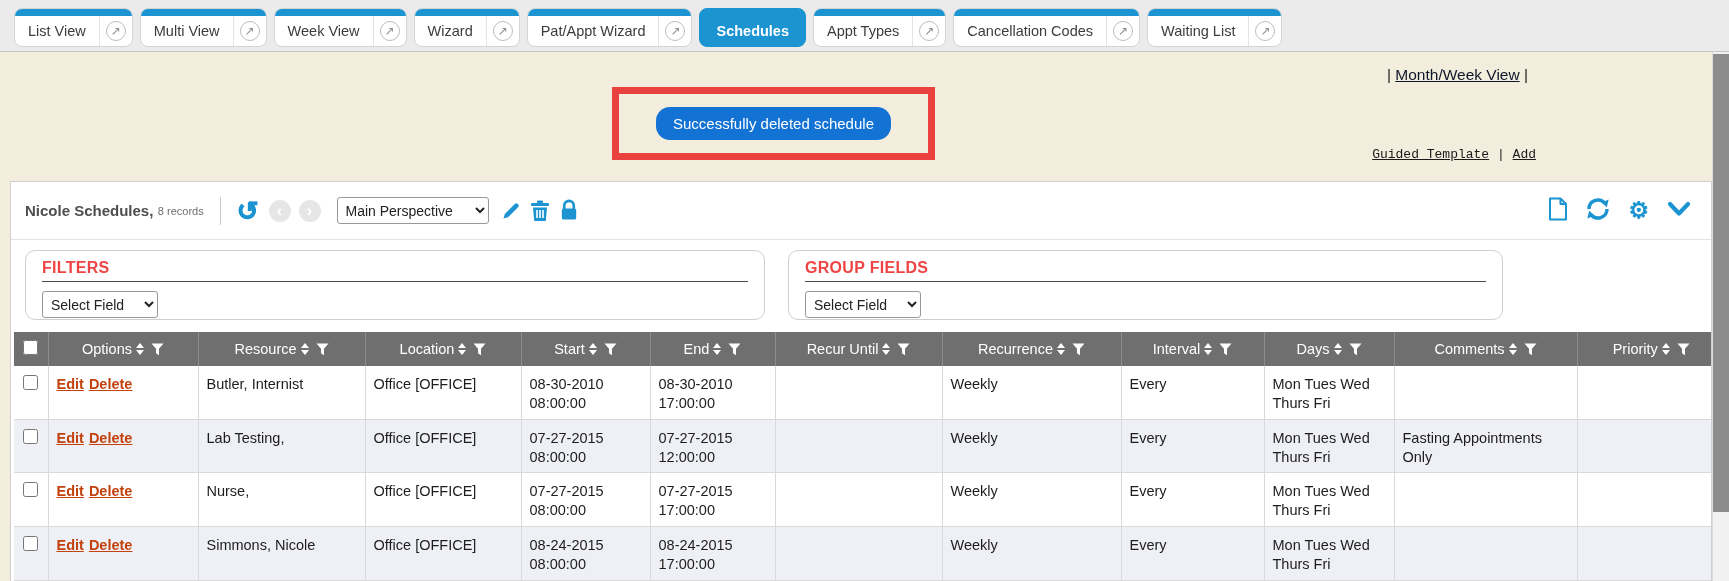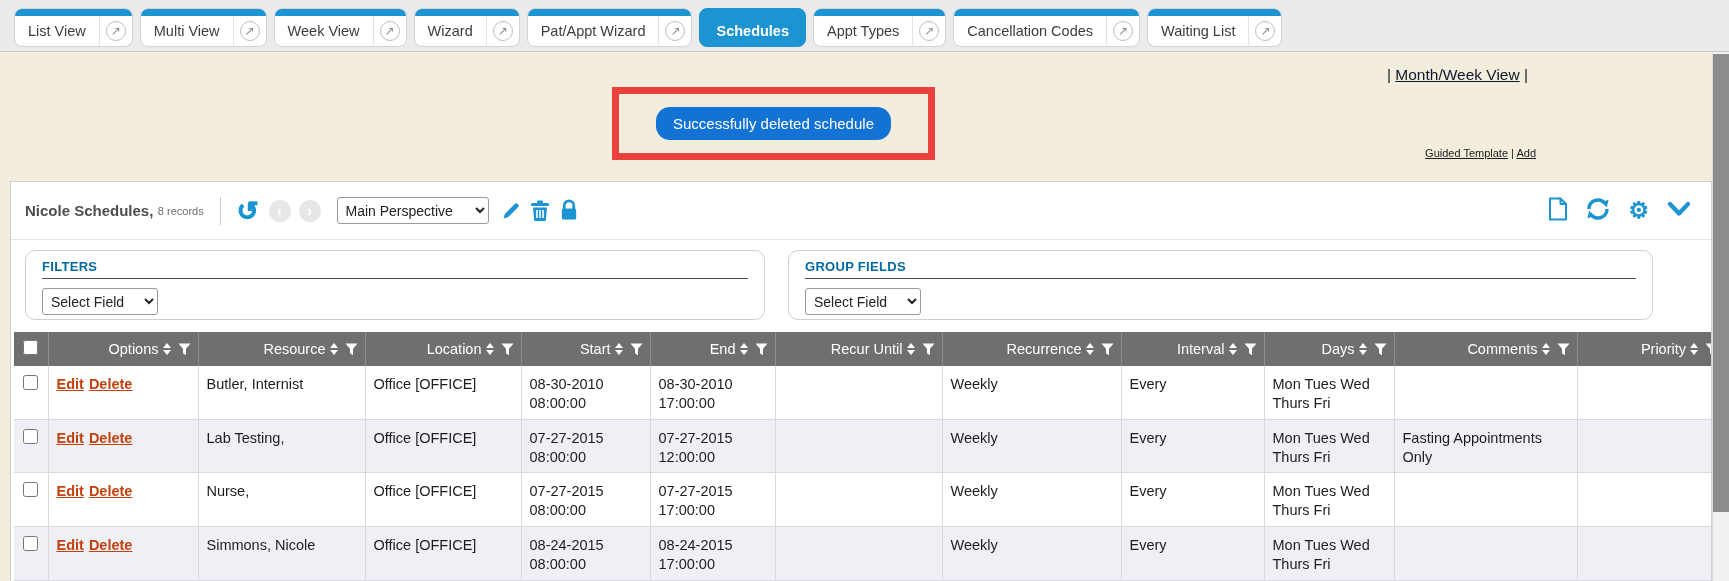--- a/index.html
+++ b/index.html
@@ -44,21 +44,21 @@
   .tab.active .tab-label { color: #fff; font-weight: bold; padding: 0 16px; }
 
   
   .mw-link {
     position: absolute; top: 66px; right: 201px;
     font-size: 15.5px; color: #222; white-space: nowrap;
   }
   .mw-link a { color: #0f172a; text-decoration: underline; }
   .gt-links {
     position: absolute; top: 147px; right: 193px;
-    font-size: 11px; color: #222; white-space: nowrap;
+    font-size: 13px; color: #222; white-space: nowrap; font-family: Liberation Mono, monospace;
   }
   .gt-links a { color: #1a1a1a; text-decoration: underline; }
 
   
   .annotation {
     position: absolute; left: 612px; top: 87px; width: 323px; height: 73px;
     border: 7px solid #e8413e;
     display: flex; align-items: center; justify-content: center;
   }
   .msg-btn {
@@ -104,37 +104,37 @@
     -webkit-text-stroke: 0.8px #1b94d1;
   }
 
   
   .fieldset-row { display: flex; gap: 23px; padding: 10px 14px 0; }
   .fieldset {
     border: 1px solid #cfcfcf; border-radius: 10px; height: 70px;
     padding: 8px 16px 0; background: #fff;
   }
   .fs-filters { width: 740px; }
-  .fs-group { width: 865px; }
+  .fs-group { width: 715px; }
   .fs-legend {
-    font-size: 13px; font-weight: bold; color: #0369a1; letter-spacing: 0.3px;
+    font-size: 16px; font-weight: bold; color: #ef4444; letter-spacing: 0.3px;
   }
   .fs-rule { border: none; border-top: 1px solid #4c4c4c; margin: 4px 0 9px; }
   .field-select { width: 116px; }
 
   
   .table-wrap { margin: 12px 0 0 3px; }
   table { border-collapse: collapse; table-layout: fixed; width: 1712px; }
   thead th {
     background: #6f6f6f; color: #fff; font-weight: normal; font-size: 14.5px;
     height: 34px; padding: 0 7px; border-right: 1px solid #8d8d8d;
     text-align: left; cursor: pointer;
   }
   th.cb-col, td.cb-cell { text-align: center; padding: 0; }
-  .th-inner { display: flex; align-items: center; justify-content: flex-end; gap: 4px; }
+  .th-inner { display: flex; align-items: center; justify-content: center; gap: 4px; }
   .th-label { white-space: nowrap; overflow: hidden; }
   .th-icons { display: flex; align-items: center; gap: 7px; flex: 0 0 auto; }
   .sort { display: inline-flex; flex-direction: column; gap: 2px; }
   .tri-up { width: 0; height: 0; border-left: 4.5px solid transparent; border-right: 4.5px solid transparent; border-bottom: 5px solid #fff; }
   .tri-down { width: 0; height: 0; border-left: 4.5px solid transparent; border-right: 4.5px solid transparent; border-top: 5px solid #fff; }
   .funnel { width: 13px; height: 13px; fill: #fff; }
   tbody td {
     font-size: 14.5px; color: #1d1d1d; vertical-align: top;
     padding: 9px 8px 6px; height: 44px; line-height: 1.3;
     border-right: 1px solid #d9d9d9; border-bottom: 1px solid #d9d9d9;

